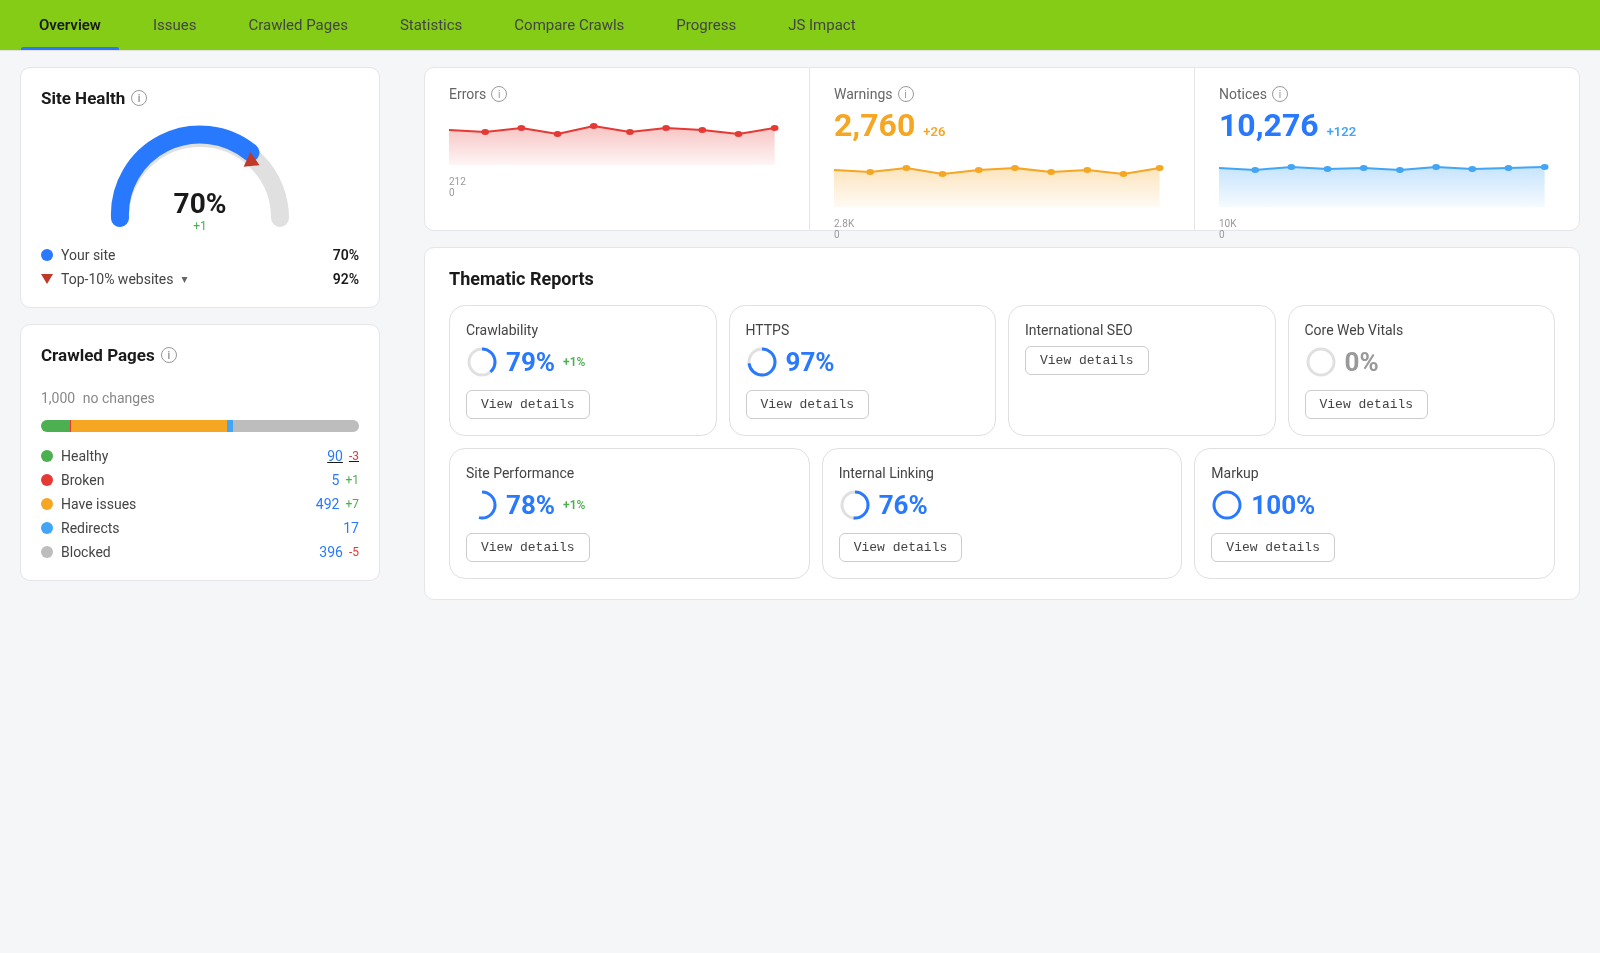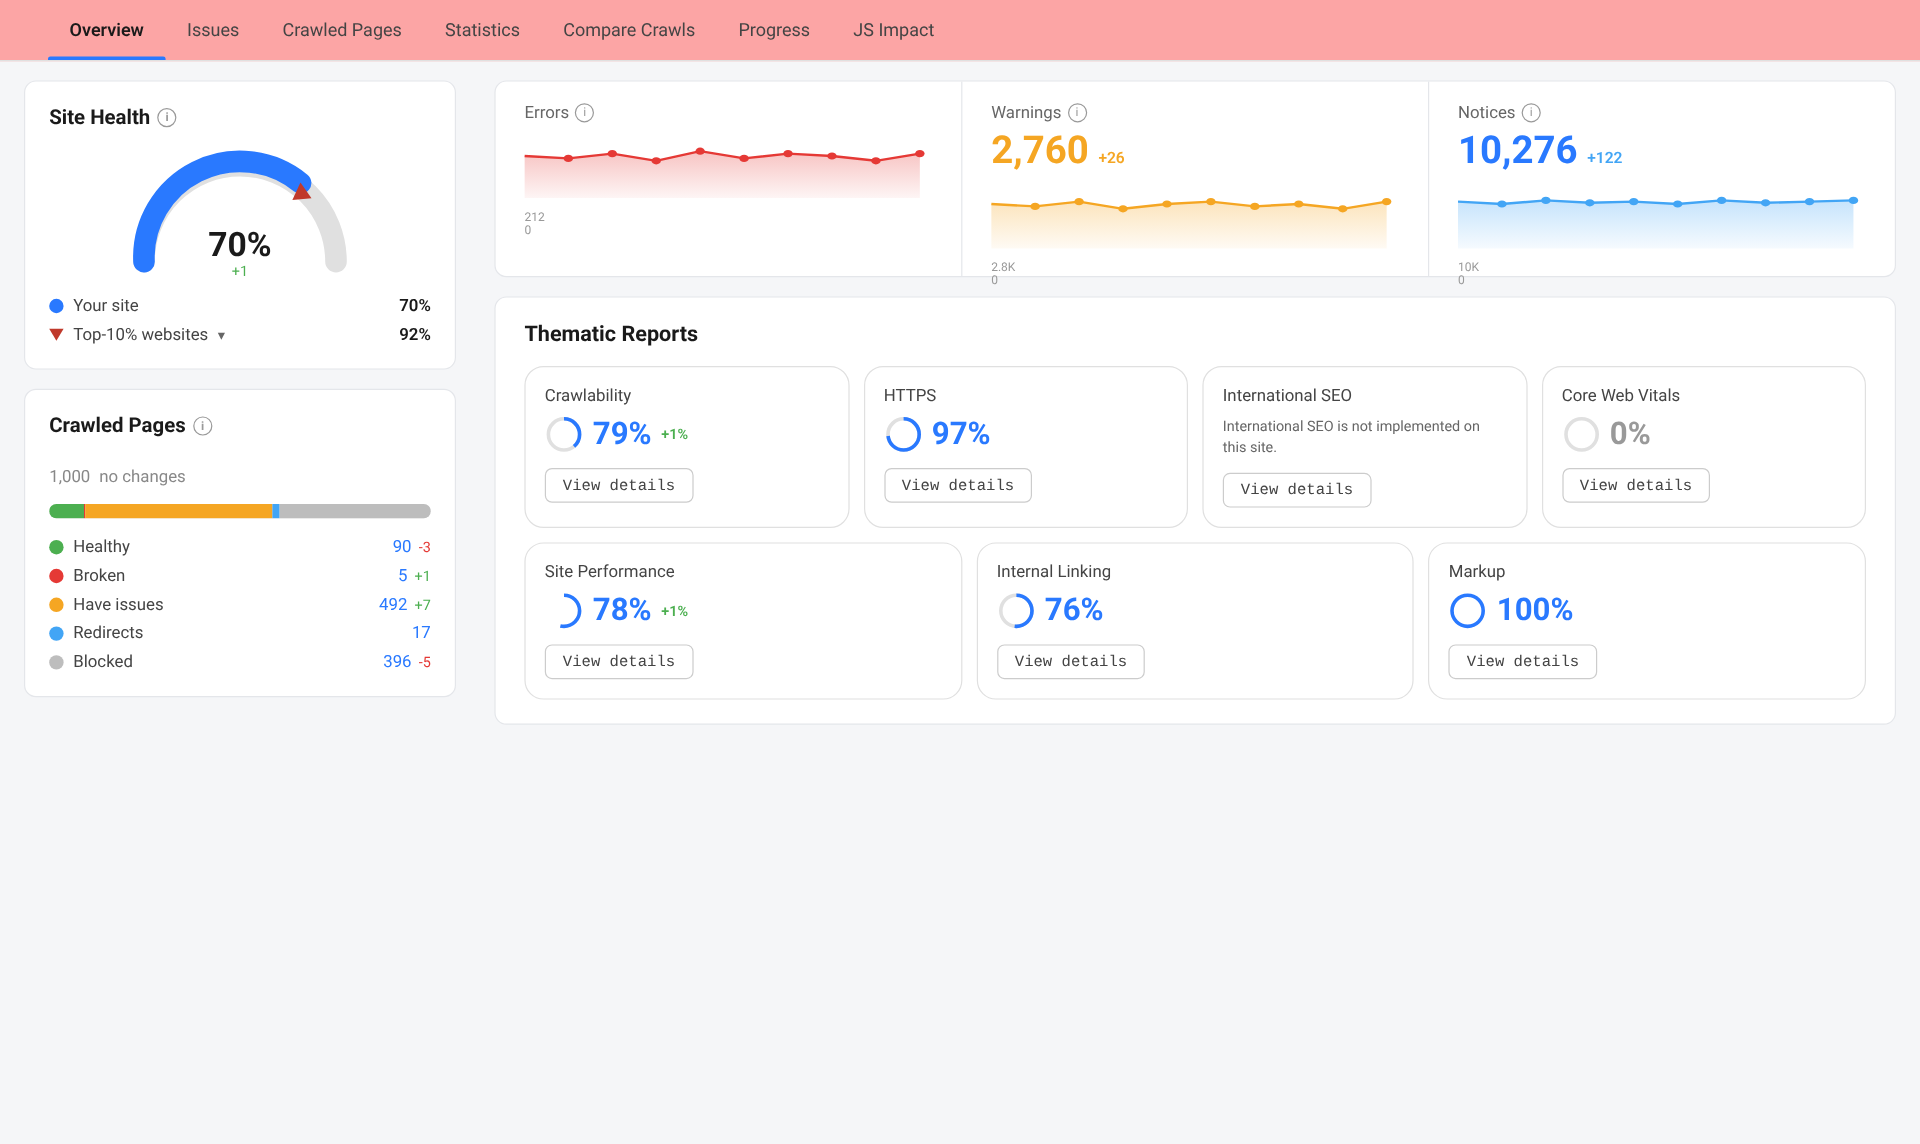--- a/index.html
+++ b/index.html
@@ -1,24 +1,24 @@
 <!DOCTYPE html>
 <html><head>
   <meta charset="utf-8">
   <style>
     * { box-sizing: border-box; margin: 0; padding: 0; }
     body { font-family: -apple-system, BlinkMacSystemFont, 'Segoe UI', Roboto, sans-serif; background: #f5f6f8; color: #1a1a1a; }
 
     .top-nav {
-      background: #fca5a5;
+      background: #84cc16;
       border-bottom: 1px solid #e0e0e0;
-      padding: 0 40px;
-      display: flex;
-      align-items: center;
-      gap: 0;
+      padding: 0 21px;
+      display: flex;
+      align-items: center;
+      gap: 16px;
     }
     .nav-item {
       padding: 16px 18px;
       font-size: 15px;
       color: #444;
       cursor: pointer;
       position: relative;
       white-space: nowrap;
     }
     .nav-item.active {
@@ -29,21 +29,21 @@
       content: '';
       position: absolute;
       bottom: 0; left: 0; right: 0;
       height: 3px;
       background: #2979ff;
       border-radius: 2px 2px 0 0;
     }
 
     .main-content {
       display: flex;
-      gap: 12px;
+      gap: 24px;
       padding: 16px 20px;
     }
 
     
     .left-panel {
       width: 360px;
       flex-shrink: 0;
       display: flex;
       flex-direction: column;
       gap: 16px;
@@ -378,21 +378,21 @@
         <div class="pb-orange" style="flex: 49"></div>
         <div class="pb-blue" style="flex: 1.7"></div>
         <div class="pb-gray" style="flex: 39.6"></div>
       </div>
       <div class="crawled-legend">
         <div class="cl-row">
           <div class="cl-left">
             <div class="cl-dot" style="background:#4caf50;"></div>
             <span>Healthy</span>
           </div>
-          <div style="display:flex;gap:6px;align-items:center;">
+          <div style="display:flex;gap:6px;align-items:center;text-decoration:underline;">
             <span class="cl-value" style="color:#2979ff;">90</span>
             <span class="cl-delta-neg">-3</span>
           </div>
         </div>
         <div class="cl-row">
           <div class="cl-left">
             <div class="cl-dot" style="background:#e53935;"></div>
             <span>Broken</span>
           </div>
           <div style="display:flex;gap:6px;align-items:center;">
@@ -576,21 +576,20 @@
               <circle cx="16" cy="16" r="13" fill="none" stroke="#e0e0e0" stroke-width="3"></circle>
               <circle cx="16" cy="16" r="13" fill="none" stroke="#2979ff" stroke-width="3" stroke-dasharray="79.5 81.7" stroke-dashoffset="20" transform="rotate(-90 16 16)"></circle>
             </svg>
             <span class="report-score">97%</span>
           </div>
           <button class="view-details-btn">View details</button>
         </div>
 
         <div class="report-card">
           <div class="report-name">International SEO</div>
-          <div class="report-desc">International SEO is not implemented on this site.</div>
           <button class="view-details-btn">View details</button>
         </div>
 
         <div class="report-card">
           <div class="report-name">Core Web Vitals</div>
           <div class="report-score-row">
             <svg width="32" height="32" viewBox="0 0 32 32">
               <circle cx="16" cy="16" r="13" fill="none" stroke="#e0e0e0" stroke-width="3"></circle>
             </svg>
             <span class="report-score" style="color:#999;">0%</span>

